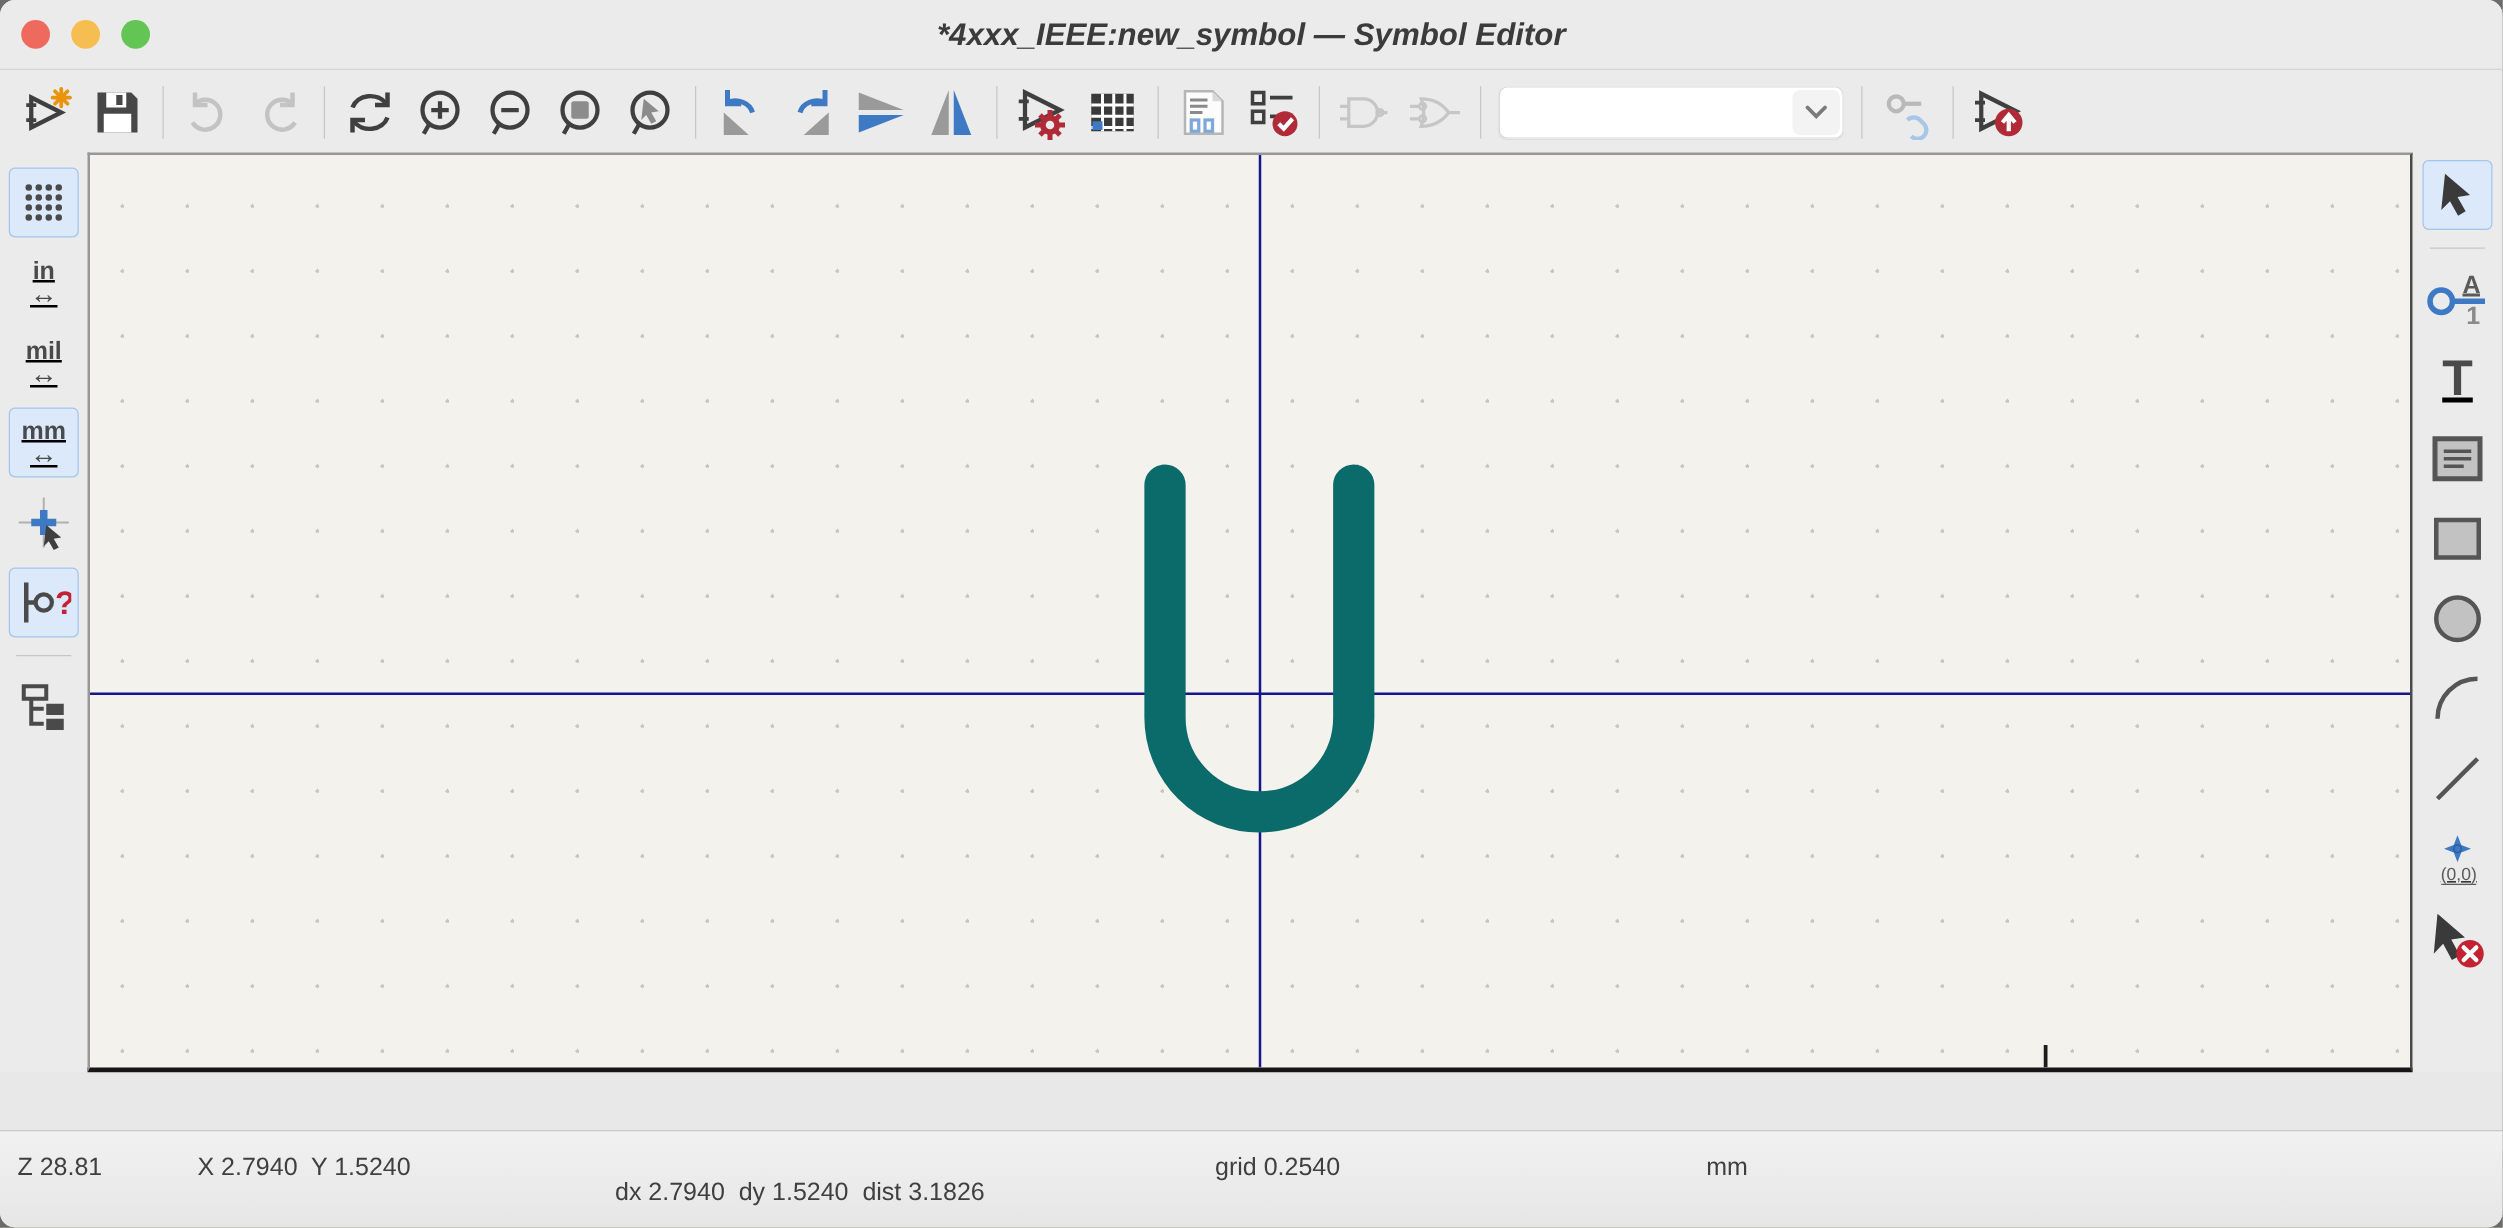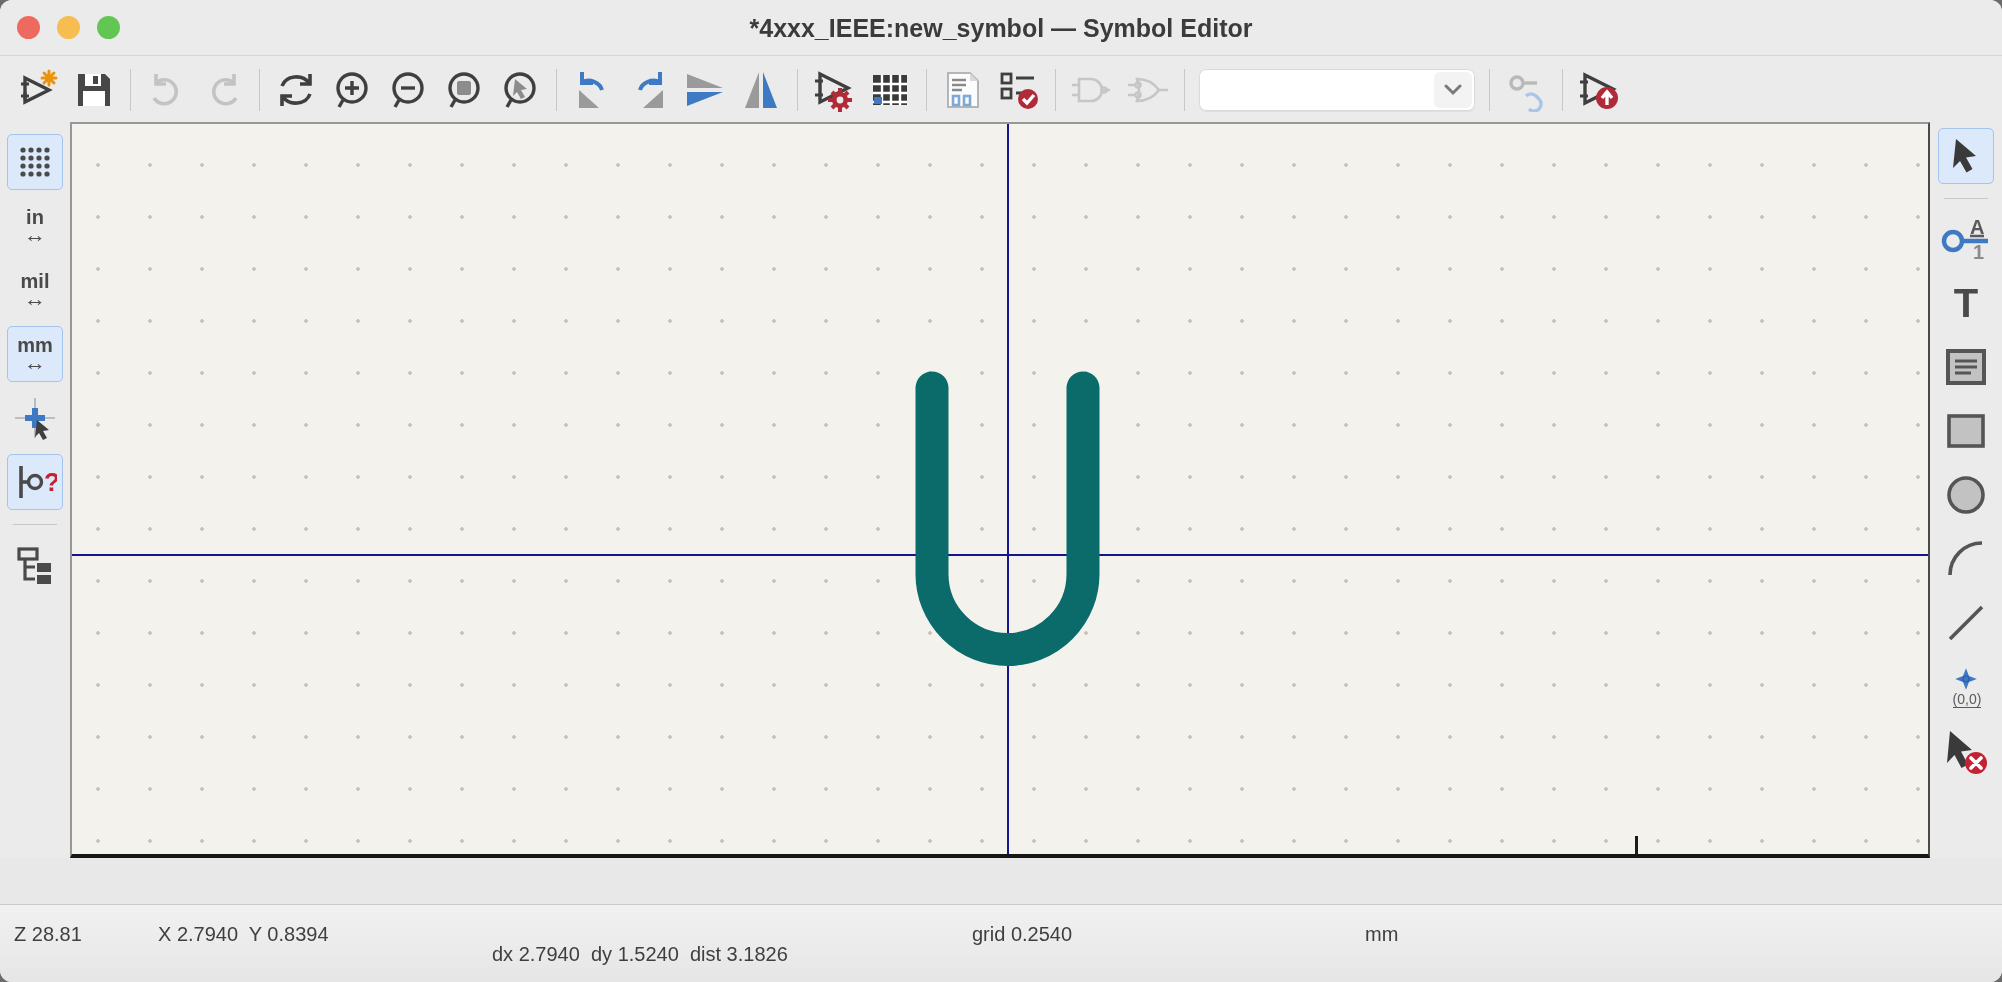--- a/index.html
+++ b/index.html
@@ -8,36 +8,36 @@
             border-radius:12px; overflow:hidden; }
 
   
   .titlebar { position:absolute; top:0; left:0; right:0; height:56px; background:#ecebeb;
               border-bottom:1px solid #d6d5d5; }
   .traffic { position:absolute; top:16px; width:23px; height:23px; border-radius:50%; }
   .tl-red   { left:17px;  background:#ee6a5f; }
   .tl-yellow{ left:57px;  background:#f6bd50; }
   .tl-green { left:97px;  background:#62c554; }
   .win-title { position:absolute; top:0; left:0; right:0; height:56px; line-height:56px;
-               text-align:center; font-size:25px; font-weight:bold; color:#3b3b3b; }
+               text-align:center; font-size:25px; font-weight:bold; color:#3b3b3b;font-style:italic; }
 
   
   .toolbar { position:absolute; top:57px; left:0; right:0; height:65px; background:#ebebeb;
              display:flex; align-items:center; padding-left:10px; }
   .tb-btn { width:56px; height:56px; display:flex; align-items:center; justify-content:center; flex:0 0 auto; }
   .tb-sep { width:1px; height:42px; background:#c7c7c7; margin:0 8px; flex:0 0 auto; }
   .combo { width:276px; height:42px; background:#ffffff; border-radius:7px; margin:0 6px;
            box-shadow: inset 0 0 0 1px #dadada, 0 1px 1px rgba(0,0,0,.06);
            display:flex; align-items:center; justify-content:space-between; flex:0 0 auto; }
   .combo-value { font-size:19px; color:#333; padding-left:12px; }
   .combo-chevron { width:38px; height:36px; margin-right:3px; background:#f3f3f3; border-radius:6px;
                    display:flex; align-items:center; justify-content:center; }
 
   
-  .workarea { position:absolute; top:122px; left:0; width:2002px; height:736px; display:flex; }
+  .workarea { position:absolute; top:122px; left:0; width:2002px; height:736px; display:flex;text-decoration:underline; }
   .left-panel  { width:70px; background:#ebebeb; display:flex; flex-direction:column; align-items:center; padding-top:12px; }
   .right-panel { width:72px; background:#ebebeb; display:flex; flex-direction:column; align-items:center; padding-top:6px; }
   .side-btn { width:56px; height:56px; margin-bottom:8px; display:flex; flex-direction:column;
               align-items:center; justify-content:center; flex:0 0 auto; border:1.5px solid transparent; }
   .side-btn.active { background:#dcead9; background:#dbe9fa; border:1.5px solid #a3c4ee; border-radius:5px; }
   .side-sep { width:44px; height:1px; background:#c7c7c7; margin:6px 0 12px 0; }
   .unit-txt { font-size:20px; font-weight:bold; color:#4a4a4a; line-height:18px; }
   .unit-arrow { font-size:22px; color:#4a4a4a; line-height:18px; font-weight:bold; }
 
   
@@ -511,19 +511,19 @@
         </span>
       </div>
 
     </div>
   </div>
 
   <div class="bottom-strip"></div>
 
   <div class="statusbar">
     <span class="st-z">Z 28.81</span>
-    <span class="st-xy">X 2.7940  Y 0.8394</span>
+    <span class="st-xy">X 2.7940  Y 1.5240</span>
     <span class="st-d">dx 2.7940  dy 1.5240  dist 3.1826</span>
     <span class="st-grid">grid 0.2540</span>
     <span class="st-units">mm</span>
   </div>
 
 </div>
 
 </body></html>

